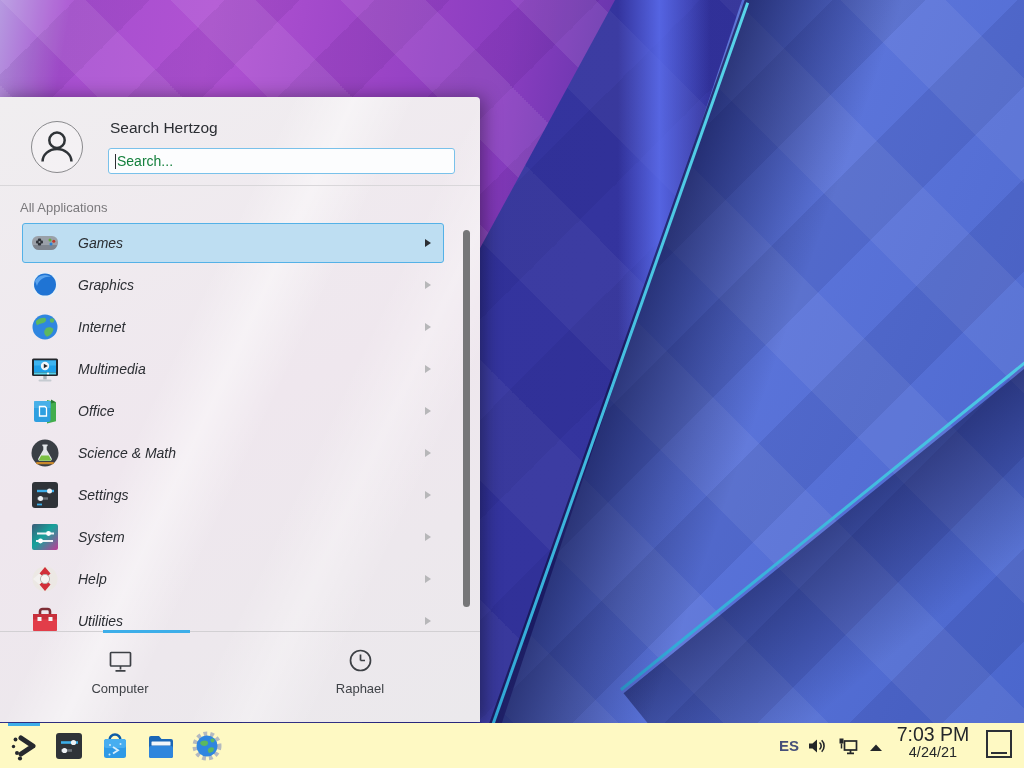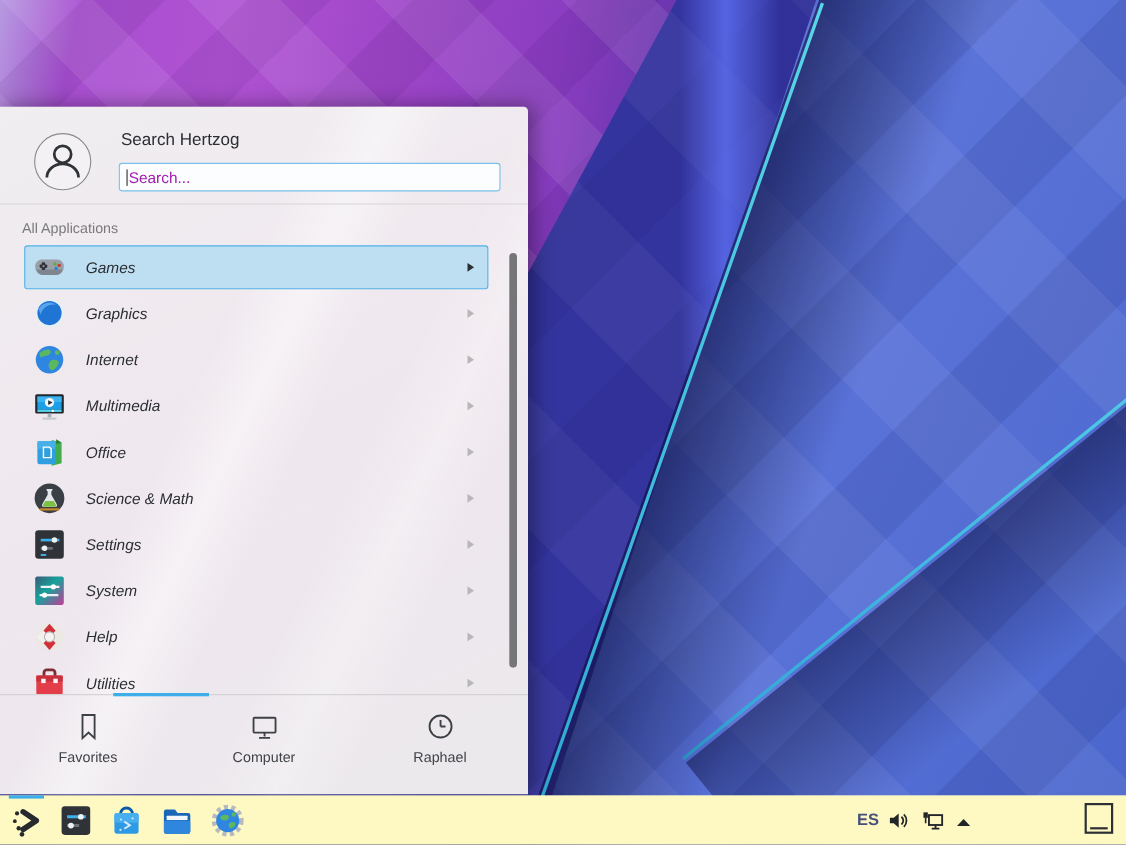--- a/index.html
+++ b/index.html
@@ -47,21 +47,21 @@
   .menu::before{content:"";position:absolute;inset:0;pointer-events:none;
     background:linear-gradient(115deg,transparent 38%,rgba(255,255,255,.45) 46%,transparent 54%,transparent 62%,rgba(255,255,255,.3) 70%,transparent 78%);}
   .menu-header{position:absolute;top:0;left:0;right:0;height:88px;border-bottom:1px solid #d9d7da;}
   .avatar{position:absolute;left:31px;top:24px;width:52px;height:52px;border-radius:50%;
     border:1px solid #8a8a8d;box-sizing:border-box;background:rgba(255,255,255,.25);}
   .user-name{position:absolute;left:110px;top:22px;font-size:15.5px;color:#2b2e33;}
   .search-box{position:absolute;left:108px;top:51px;width:339px;height:24px;
     border:1px solid #79c1ea;border-radius:3px;background:#fcfdfe;
     display:flex;align-items:center;padding-left:6px;box-sizing:content-box;}
   .caret{width:1px;height:15px;background:#2a2e32;margin-right:1px;}
-  .placeholder{color:#a21caf;font-size:14px;}
+  .placeholder{color:#15803d;font-size:14px;}
   .section-label{position:absolute;left:20px;top:103px;font-size:13px;color:#7a797c;}
   .cat-list{position:absolute;left:0;top:118px;width:462px;height:416px;overflow:hidden;padding-top:7px;box-sizing:border-box;}
   .cat-row{position:relative;height:42px;display:flex;align-items:center;font-style:italic;}
   .cat-row.selected::before{content:"";position:absolute;left:22px;right:18px;top:1px;bottom:1px;
     background:var(--hl-fill,#bedef2);border:1px solid var(--hl-border,#54b1e7);border-radius:3px;}
   .cat-icon{position:relative;margin-left:29px;width:32px;height:32px;flex:0 0 32px;}
   .cat-icon svg{width:32px;height:32px;display:block;}
   .cat-label{position:relative;margin-left:17px;font-size:14px;color:#2b2e33;}
   .cat-arrow{position:absolute;right:31px;width:0;height:0;
     border-top:4.5px solid transparent;border-bottom:4.5px solid transparent;border-left:6px solid #b7b7b9;}
@@ -264,28 +264,20 @@
           </span>
           <span class="cat-label">Utilities</span>
           <span class="cat-arrow"></span>
         </div>
       </div>
     <div class="scrollbar"></div>
 
     <div class="menu-footer">
       <div class="tab-indicator"></div>
 
-      <div class="tab">
-        <span>
-          <svg viewBox="0 0 27 27" fill="none" stroke="#3d4045" stroke-width="1.7">
-            <path d="M8 3 h11 v21 l-5.5 -5 -5.5 5 z"></path>
-          </svg>
-          </span>
-        <span class="tab-label">Favorites</span>
-      </div>
 
 
       <div class="tab">
         <span>
           <svg viewBox="0 0 27 27" fill="none" stroke="#3d4045" stroke-width="1.7">
             <rect x="3.5" y="5.5" width="20" height="13.5" rx="0.8"></rect>
             <path d="M13.5 19 v3.5 M8.5 23.8 h10"></path>
           </svg>
           </span>
         <span class="tab-label">Computer</span>
@@ -375,16 +367,20 @@
         <path d="M13.5 15 v3 M10 18.3 h7" stroke="#232629" stroke-width="1.7"></path>
       </svg>
     </div>
 
     <div class="tray-icon" style="left:865px;top:14px">
       <svg viewBox="0 0 22 22">
           <path d="M5 14 L11 7.5 L17 14 Z" fill="#232629"></path>
         </svg>
     </div>
 
+    <div class="clock">
+      <div class="clock-time">7:03 PM</div>
+      <div class="clock-date">4/24/21</div>
+    </div>
 
     <div class="show-desktop"></div>
   </div>
 </div>
 
 </body></html>

